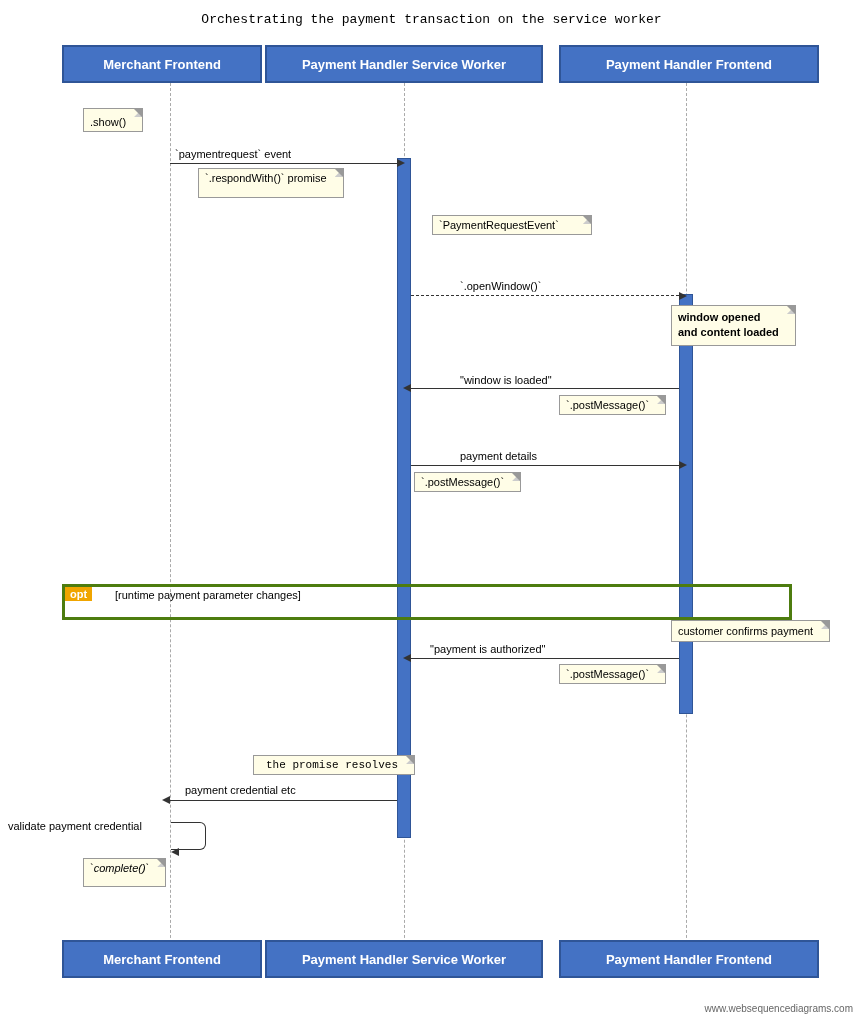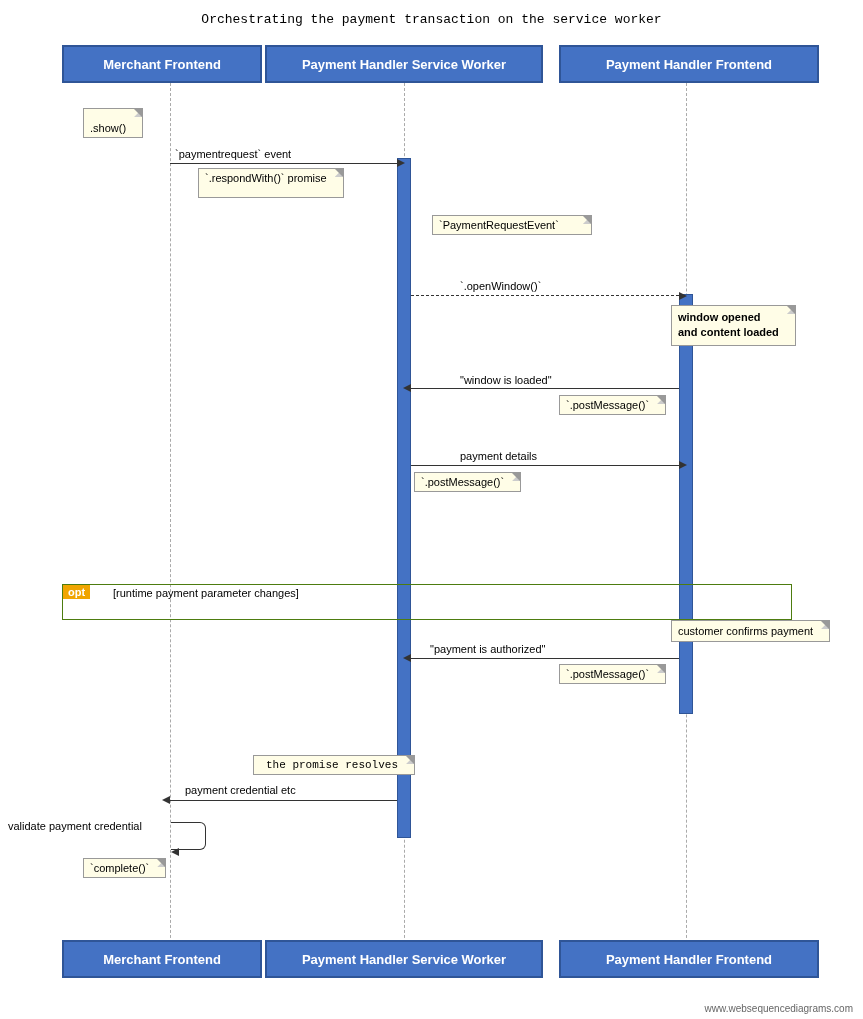--- a/index.html
+++ b/index.html
@@ -135,21 +135,21 @@
   </div>
 
   <div class="lifeline" style="left:170px; top:83px; height:870px;"></div>
   <div class="lifeline" style="left:404px; top:83px; height:870px;"></div>
   <div class="lifeline" style="left:686px; top:83px; height:870px;"></div>
 
   <div class="activation" style="left:397px; top:158px; height:680px;"></div>
 
   <div class="activation" style="left:679px; top:294px; height:420px;"></div>
 
-  <div class="note-box folded" style="left:83px; top:108px; padding:13px 16px 3px 6px;">
+  <div class="note-box folded" style="left:83px; top:108px; padding:7px 16px 3px 6px;">
     <span>.show()</span>
   </div>
 
   <div style="position:absolute; top:163px; left:170px; width:227px; height:1px; background:#333;">
     <span style="position:absolute; right:-8px; top:-4px; border-left:8px solid #333; border-top:4px solid transparent; border-bottom:4px solid transparent;"></span>
   </div>
   <div class="msg-label" style="left:175px; top:148px;">
     <span>`paymentrequest` event</span>
   </div>
 
@@ -188,21 +188,21 @@
   </div>
   <div class="msg-label" style="left:460px; top:450px;">
     <span>payment details</span>
   </div>
 
   <div class="note-box folded" style="left:414px; top:472px; padding:3px 16px 3px 6px;">
     <span>`.postMessage()`</span>
   </div>
 
 
-  <div class="opt-box" style="left:62px; top:584px; width:730px; height:36px; border:1px solid #4d7c0f;">
+  <div class="opt-box" style="left:62px; top:584px; width:730px; height:36px; border:3px solid #4d7c0f;">
     <div class="opt-label" style="position:absolute; left:0; top:0; background:#f0a500; color:#fff; font-family:Arial,sans-serif; font-size:11px; font-weight:bold; padding:1px 5px;">
       opt
     </div>
     <div style="position:absolute; left:50px; top:2px; font-family:Arial,sans-serif; font-size:11px;">
       [runtime payment parameter changes]
     </div>
   </div>
 
   <div class="note-box folded" style="left:671px; top:620px; padding:4px 16px 4px 6px;">
     customer confirms payment
@@ -232,21 +232,21 @@
 
   <div class="msg-label" style="left:8px; top:820px; font-family:Arial,sans-serif; font-size:11px;">
     validate payment credential
   </div>
 
   <div style="position:absolute; left:171px; top:822px; width:35px; height:28px; border:1px solid #333; border-left:none; border-radius:0 6px 6px 0;">
   </div>
 
   <div style="position:absolute; left:171px; top:848px; border-right:8px solid #333; border-top:4px solid transparent; border-bottom:4px solid transparent; width:0; height:0;"></div>
 
-  <div class="note-box folded" style="left:83px; top:858px; padding:3px 16px 3px 6px;">
+  <div class="note-box folded" style="left:83px; top:858px; padding:3px 16px 12px 6px;font-style:italic;">
     <span>`complete()`</span>
   </div>
 
   <div class="actor-box" style="left:62px; top:940px; width:200px; height:38px;">
     <span>Merchant Frontend</span>
   </div>
   <div class="actor-box" style="left:265px; top:940px; width:278px; height:38px;">
     <span>Payment Handler Service Worker</span>
   </div>
   <div class="actor-box" style="left:559px; top:940px; width:260px; height:38px;">

